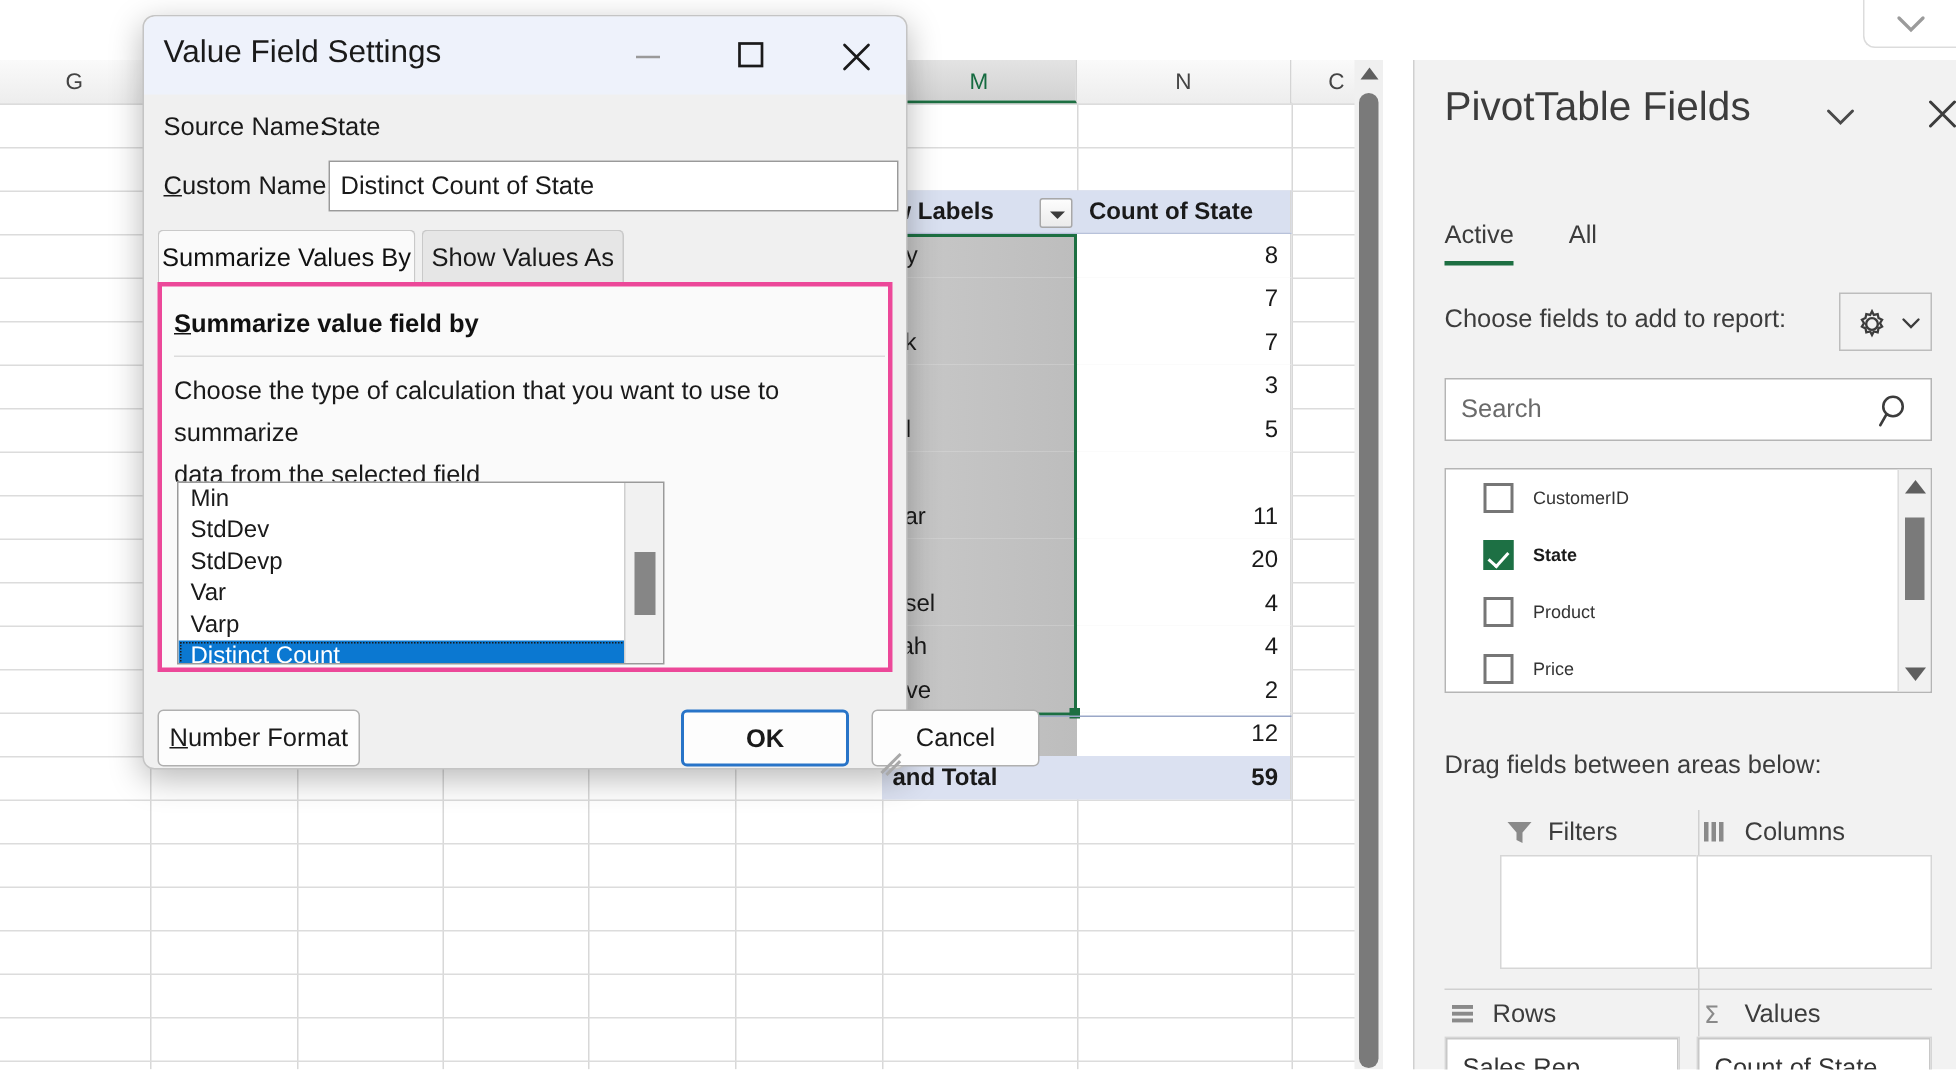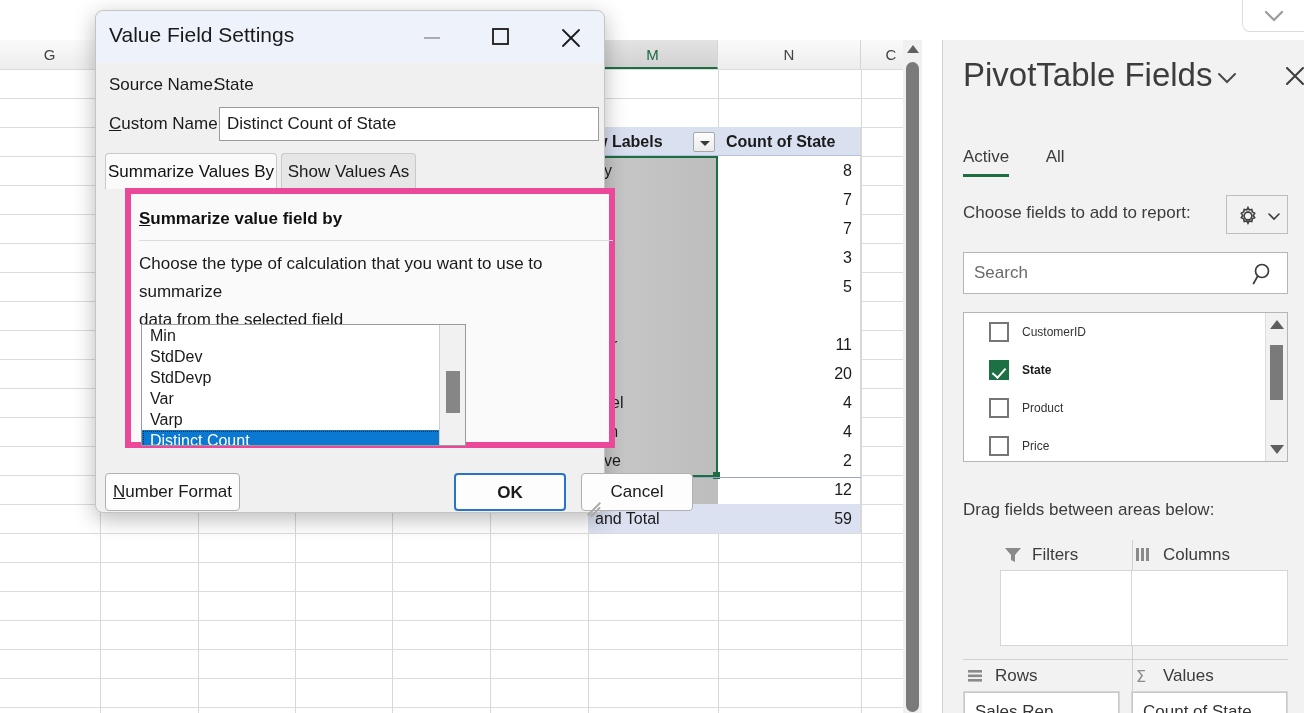--- a/index.html
+++ b/index.html
@@ -47,21 +47,21 @@
     width: 130px; padding-left: 7px; position: relative;
     background: linear-gradient(90deg,#c9c9c9,#bdbdbd);
     overflow: hidden; white-space: nowrap;
   }
   .pv-head .pv-label { background: #d9e0f0; }
   .pv-val {
     width: 143px; text-align: right; padding-right: 8px;
     background: #ffffff; border-right: 1px solid #d8d8d8;
   }
   .pv-head .pv-val { background: #d9e0f0; text-align: left; padding-left: 8px; }
-  .pv-total { background: #dbe1f1 !important; font-weight: normal; }
+  .pv-total { background: #dbe1f1 !important; font-weight: bold; }
   .filter-btn {
     position: absolute; right: 3px; top: 5px; width: 22px; height: 20px;
     background: linear-gradient(#fdfdfd,#ebebeb); border: 1px solid #a8a8a8;
     border-radius: 2px;
   }
   .filter-btn::after {
     content: ""; position: absolute; left: 6px; top: 8px;
     border-left: 5px solid transparent; border-right: 5px solid transparent;
     border-top: 5px solid #3a3a3a;
   }
@@ -102,21 +102,21 @@
   #top-chevron-box {
     position: absolute; left: 1242px; top: 0px; width: 62px; height: 32px;
     background: #fff; border: 1px solid #dcdcdc;
     border-top: none; border-right: none; border-radius: 0 0 0 8px;
   }
   #top-chevron-box svg { position: absolute; left: 19px; top: 6px; }
 
   .fp-title-row {
     position: absolute; left: 20px; top: 16px; width: 330px; height: 44px;
   }
-  .fp-title { font-size: 33px; color: #3c3c3c; font-weight: 400; }
+  .fp-title { font-size: 27px; color: #3c3c3c; font-weight: 400; }
   .fp-chevron { position: absolute; left: 250px; top: 12px; }
   .fp-close { position: absolute; left: 318px; top: 6px; cursor: default; }
 
   .fp-tabs { position: absolute; left: 20px; top: 105px; }
   .fp-tab {
     display: inline-block; font-size: 17px; color: #3c3c3c;
     padding: 2px 0 7px 0; margin-right: 32px;
   }
   .fp-tab.active { border-bottom: 3px solid #1d6f42; }
 
@@ -252,21 +252,21 @@
     position: absolute; top: 0; height: 36px; line-height: 36px;
     font-size: 17px; color: #1a1a1a; text-align: center;
     border: 1px solid #c9c9c9; border-bottom: none;
     background: #e6e6e6; border-radius: 4px 4px 0 0;
   }
   .dtab.active { background: #fafafa; color: #111; }
   #tab1 { left: 0; width: 172px; }
   #tab2 { left: 176px; width: 135px; }
   #tab-panel {
     position: absolute; left: 9px; top: 177px; width: 490px; height: 260px;
-    background: #fafafa; border: 6px solid #ec4899; margin-left: 20px;
+    background: #fafafa; border: 3px solid #ec4899;
   }
   #panel-h {
     position: absolute; left: 8px; top: 15px;
     font-size: 17px; font-weight: bold; color: #111;
   }
   #panel-rule {
     position: absolute; left: 8px; top: 46px; width: 474px; height: 1px;
     background: #dcdcdc;
   }
   #panel-desc {

